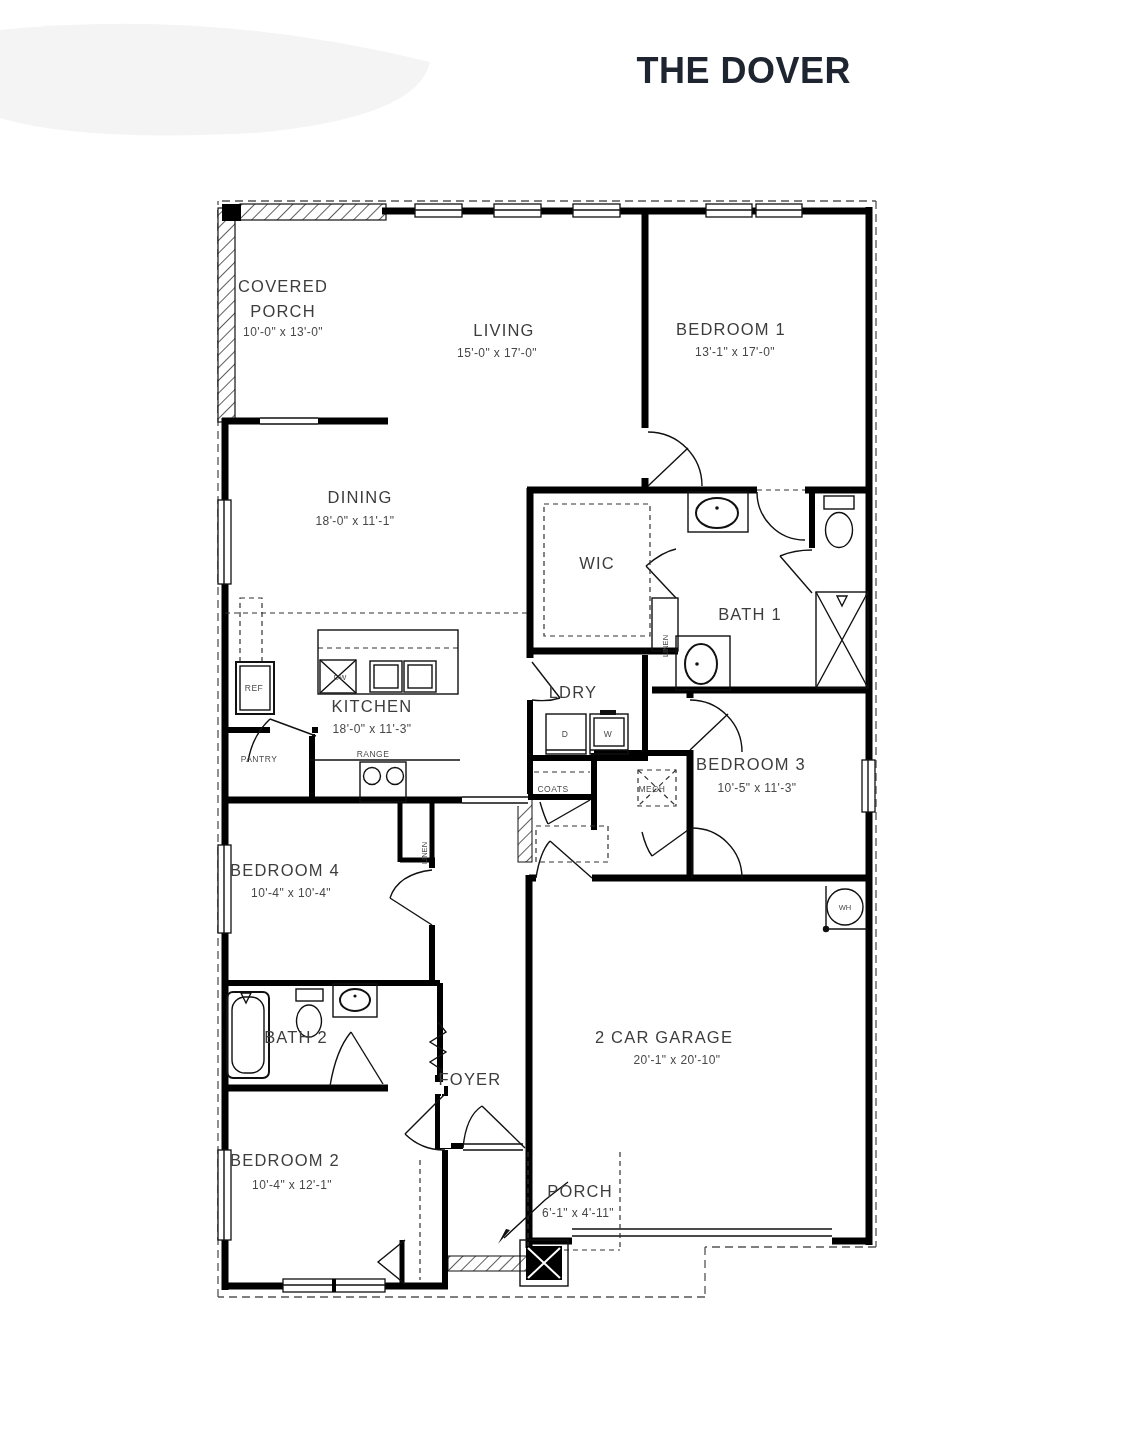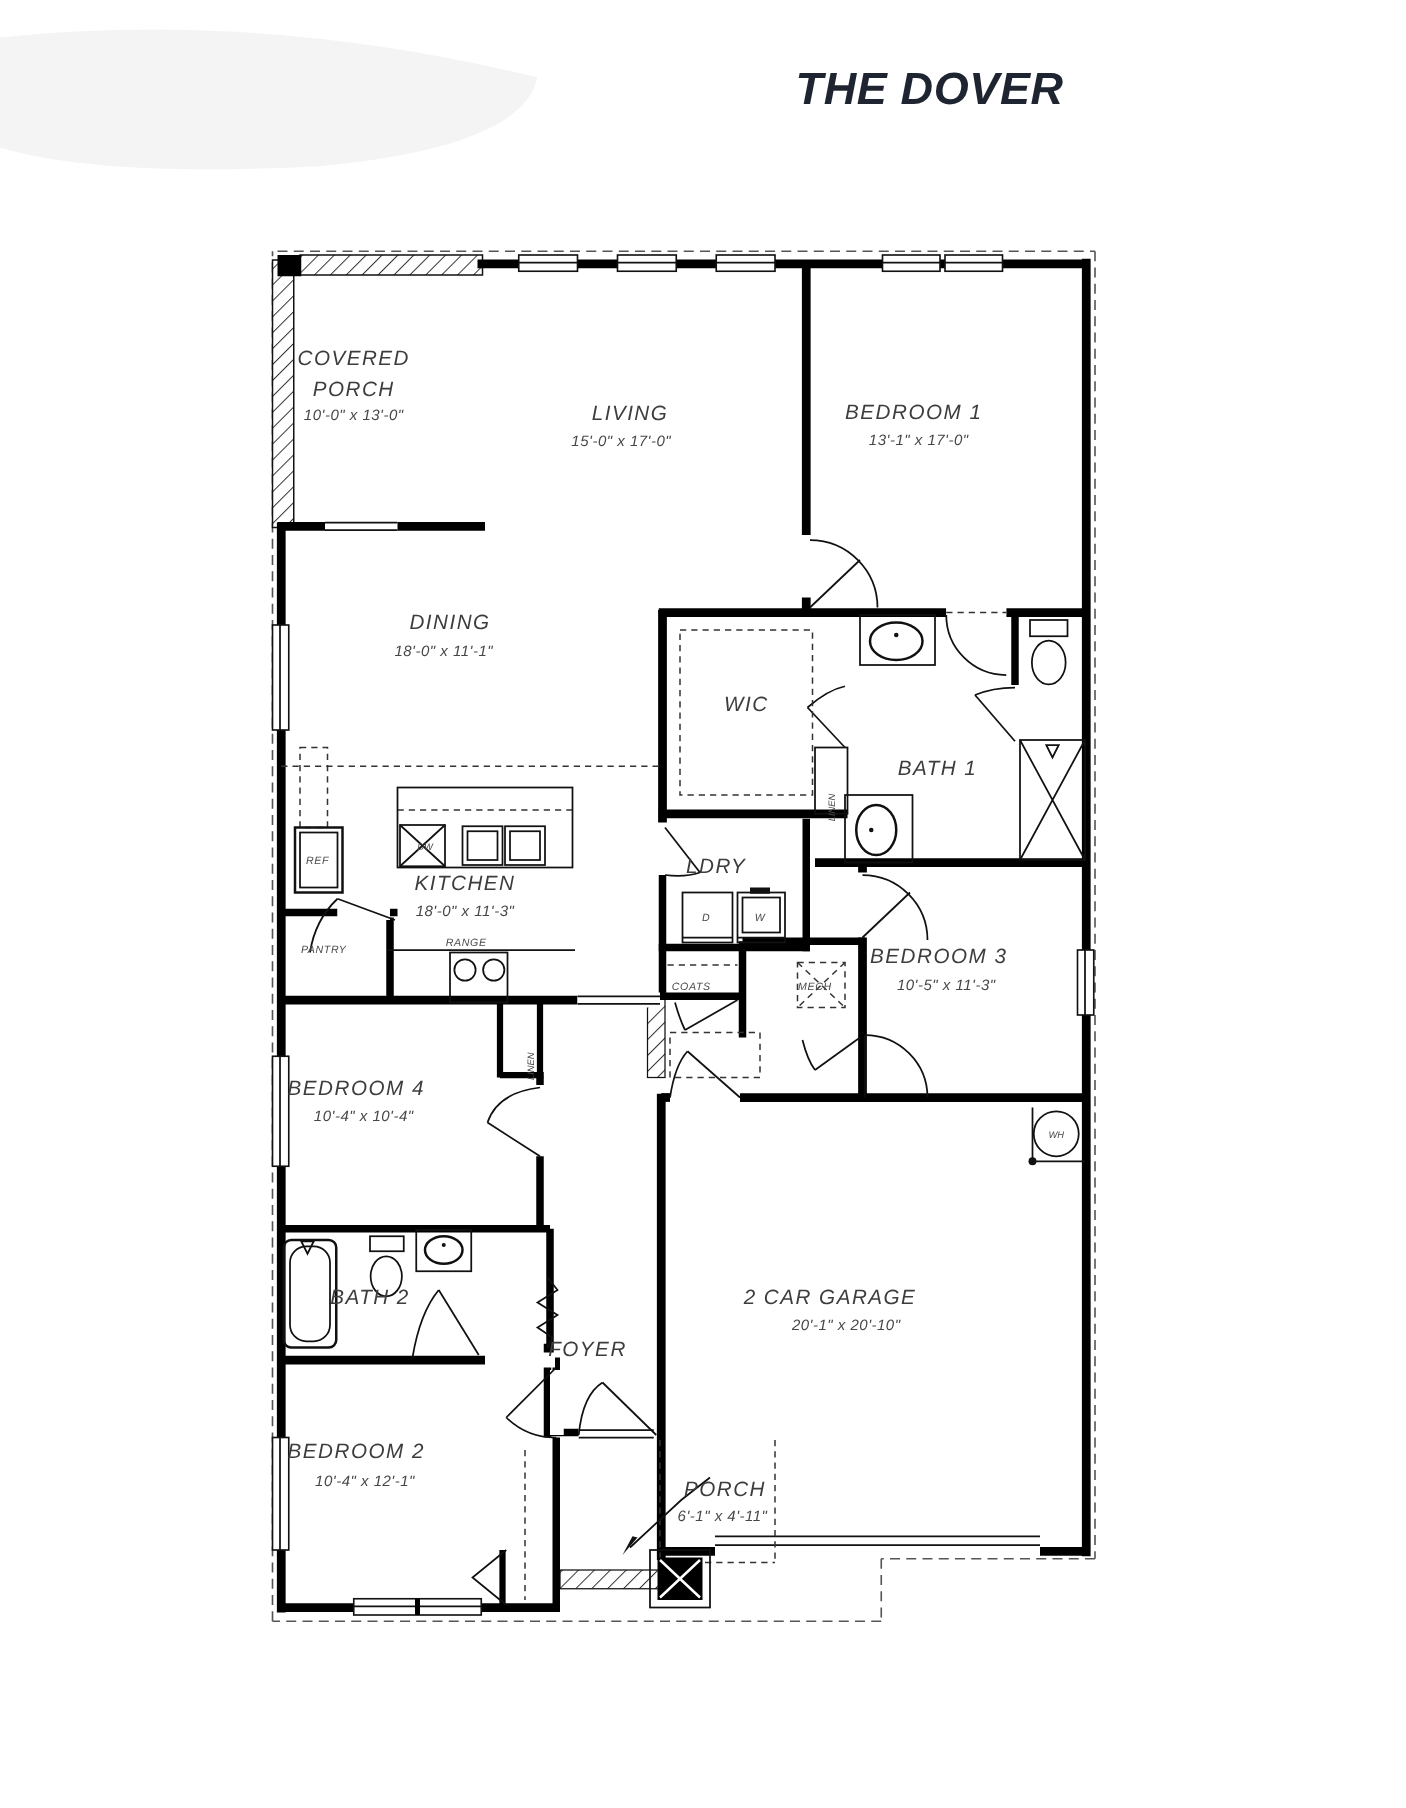--- a/index.html
+++ b/index.html
@@ -1,17 +1,17 @@
 <!DOCTYPE html>
 <html><head>
 <meta charset="utf-8">
 <style>
   html,body{margin:0;padding:0;background:#ffffff;}
   .page{position:relative;width:915px;height:1446px;background:#ffffff;overflow:hidden;
-        font-family:"Liberation Sans",sans-serif;font-style:italic;}
+        font-family:"Liberation Sans",sans-serif;}
   .title{position:absolute;top:50px;right:64px;font-size:36px;font-weight:bold;
          letter-spacing:.5px;color:#1e2430;}
   svg{position:absolute;left:0;top:0;}
   svg text{font-family:"Liberation Sans",sans-serif;fill:#3d3d3d;}
   .room{font-size:16.5px;letter-spacing:1.2px;}
   .dims{font-size:12px;letter-spacing:.4px;fill:#474747;}
   .small{font-size:8.5px;letter-spacing:.5px;fill:#4a4a4a;}
   .tiny{font-size:7.5px;fill:#4a4a4a;}
   .w7{stroke:#000;stroke-width:7;fill:none;}
   .w6{stroke:#000;stroke-width:6;fill:none;}

